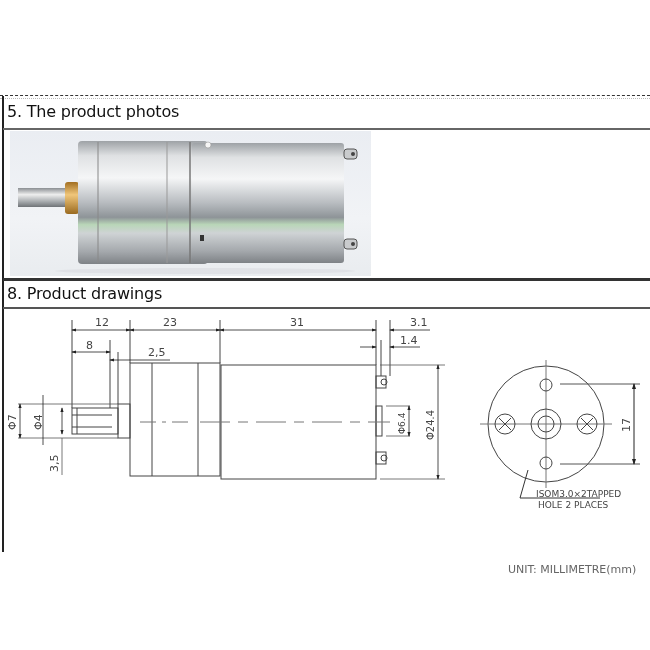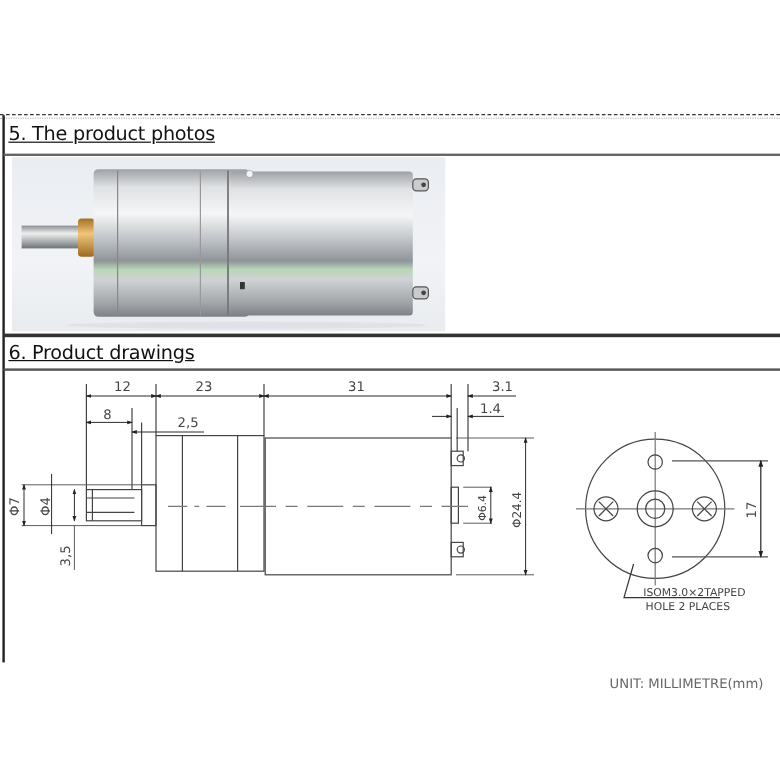--- a/index.html
+++ b/index.html
@@ -2,21 +2,21 @@
 <html><head>
 <meta charset="utf-8">
 <style>
   html, body { margin:0; padding:0; background:#ffffff; }
   body { width:650px; height:650px; position:relative; overflow:hidden; font-family:"DejaVu Sans", sans-serif; }
   .dash-top { position:absolute; left:0; top:95px; width:650px; height:0; border-top:1px dashed #333; }
   .dash-top2 { position:absolute; left:0; top:98px; width:650px; height:0; border-top:1px dotted #bbb; }
   .left-border { position:absolute; left:2px; top:96px; width:2px; height:456px; background:#222; }
   .rule { position:absolute; left:3px; width:647px; background:#666; }
   .rule.thick { background:#333; }
-  .section-title { position:absolute; left:7px; font-size:16px; color:#111; font-family:"DejaVu Sans", sans-serif; letter-spacing:-0.2px;text-decoration:underline; }
+  .section-title { position:absolute; left:7px; font-size:16px; color:#111; font-family:"DejaVu Sans", sans-serif; letter-spacing:-0.2px; }
   .photo { position:absolute; left:10px; top:131px; width:361px; height:145px; background:linear-gradient(180deg,#eaedf2 0%,#f1f3f6 60%,#e9ecef 100%); overflow:hidden; }
   .drawing { position:absolute; left:0; top:300px; width:584px; height:260px; }
   .unit { position:absolute; left:508px; top:531px; font-size:11px; color:#666; font-family:"DejaVu Sans", sans-serif;margin-top:32px; }
 </style>
 </head>
 <body>
 
 <div class="dash-top"></div>
 <div class="dash-top2"></div>
 <div class="left-border"></div>
@@ -61,21 +61,21 @@
     <rect x="190" y="104" width="4" height="6" fill="#333"></rect>
     <rect x="334" y="18" width="13" height="10" rx="3" fill="#c9cbcd" stroke="#555" stroke-width="1"></rect>
     <circle cx="343" cy="23" r="2" fill="#444"></circle>
     <rect x="334" y="108" width="13" height="10" rx="3" fill="#c9cbcd" stroke="#555" stroke-width="1"></rect>
     <circle cx="343" cy="113" r="2" fill="#444"></circle>
     <ellipse cx="195" cy="140" rx="150" ry="3" fill="#d8dbe0" opacity="0.6"></ellipse>
   </svg>
 </div>
 
 <div class="rule thick" style="top:278px;height:3px;"></div>
-<div class="section-title" style="top:284px;">6. Product drawings</div>
+<div class="section-title" style="top:284px;">8. Product drawings</div>
 <div class="rule" style="top:307px;height:2px;background:#555;"></div>
 
 <div class="drawing">
   <svg width="650" height="260" viewBox="0 300 650 260" font-family="DejaVu Sans, sans-serif">
     <defs>
       <marker id="ar" markerWidth="6" markerHeight="6" refX="5" refY="3" orient="auto">
           <path d="M0,1 L6,3 L0,5 z" fill="#222"></path>
         </marker>
       <marker id="al" markerWidth="6" markerHeight="6" refX="1" refY="3" orient="auto">
           <path d="M6,1 L0,3 L6,5 z" fill="#222"></path>

